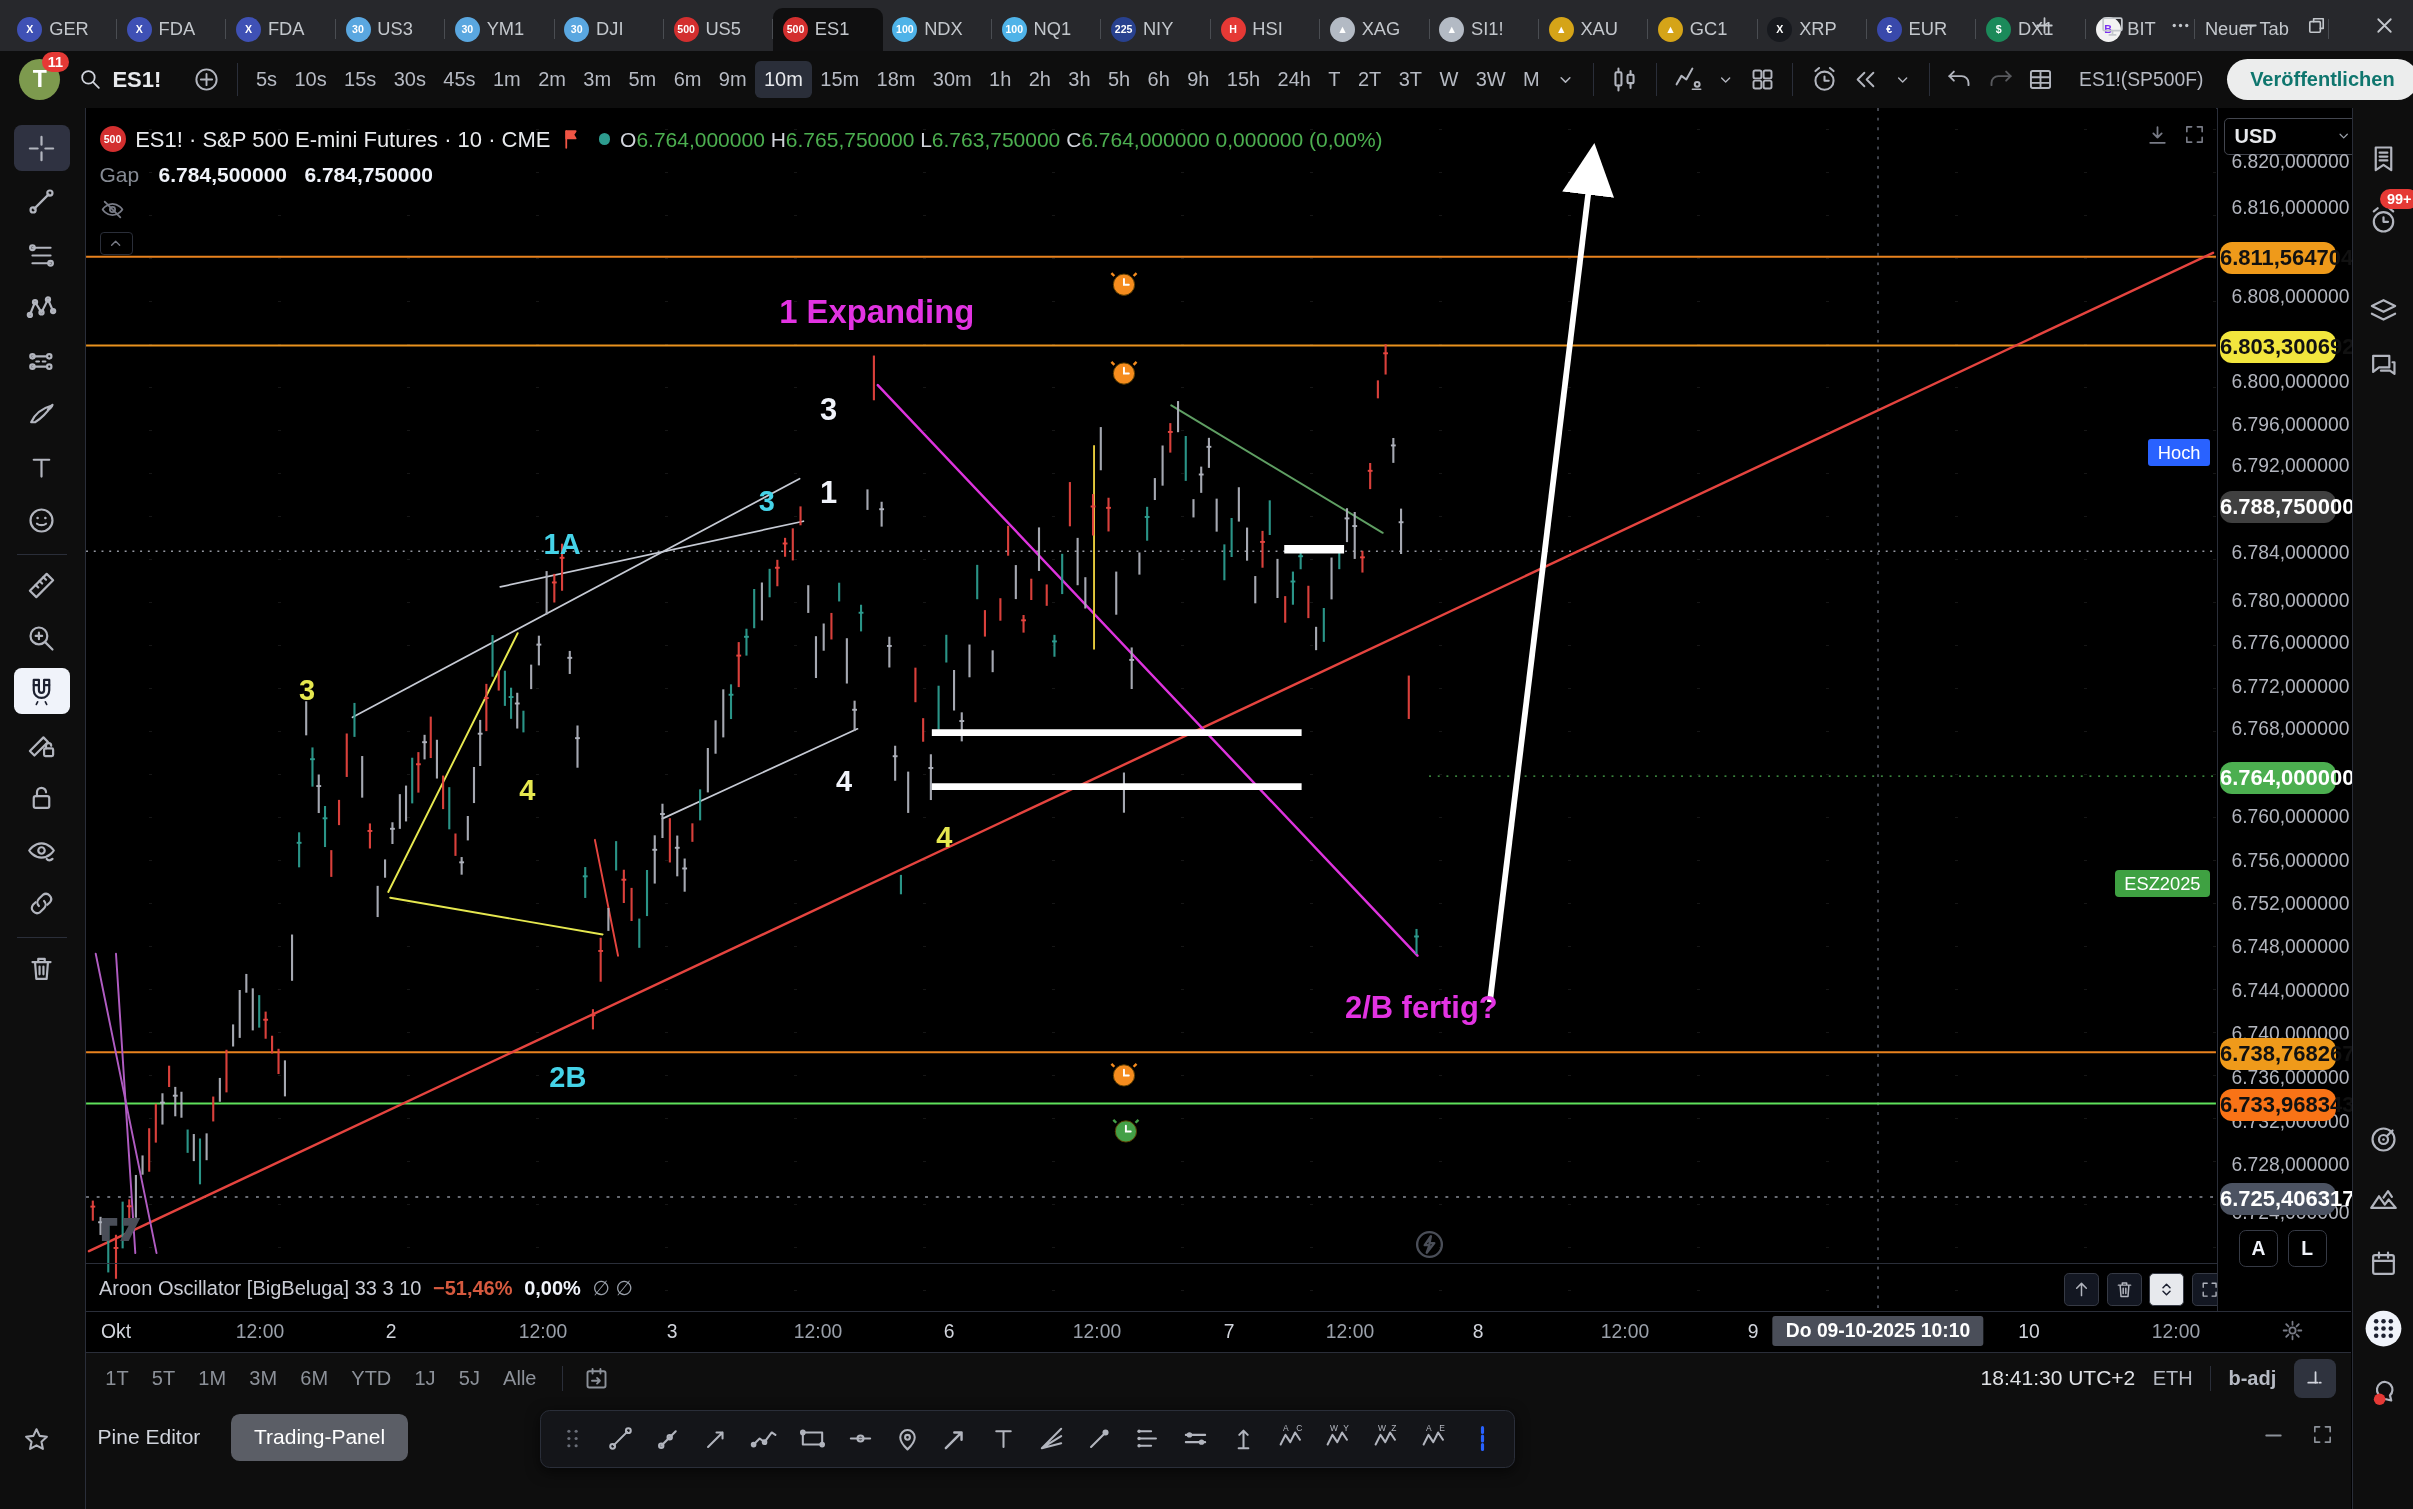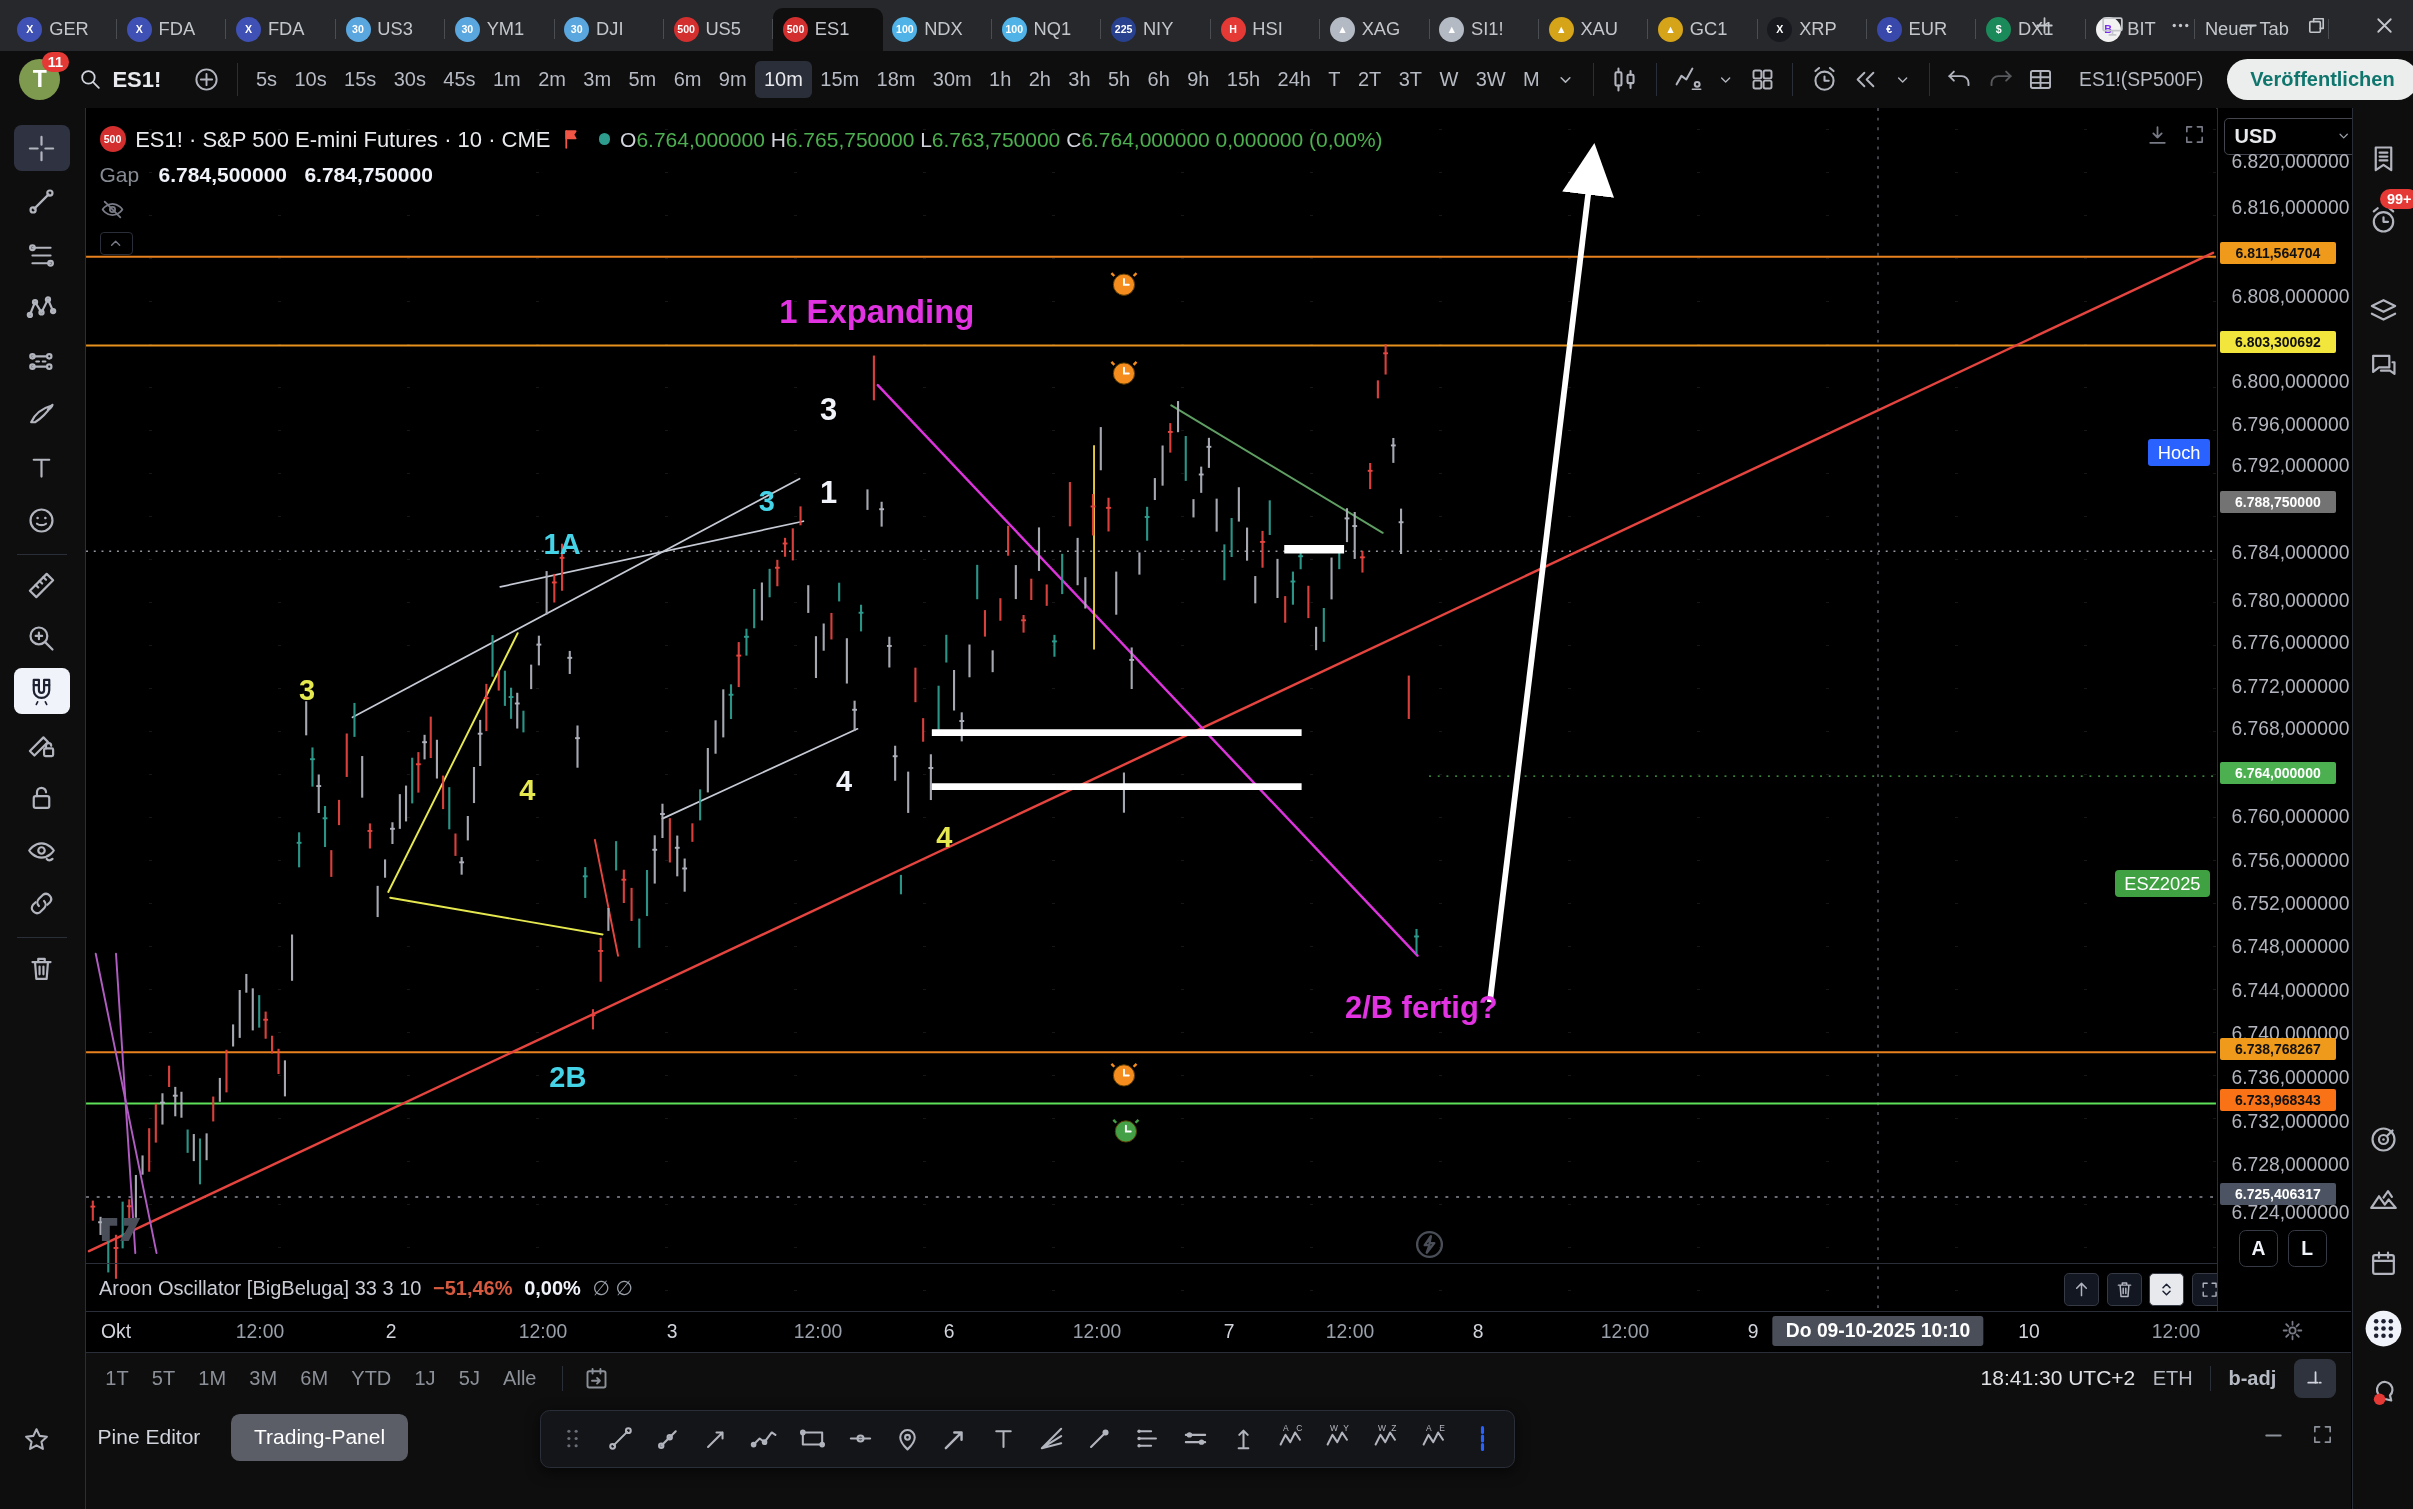--- a/index.html
+++ b/index.html
@@ -66,22 +66,22 @@
   #oscsep{left:86px;top:1263px;width:2265px;height:1px;background:#2a2e39;}
   #osclegend{left:99px;top:1276px;font-size:20px;display:flex;gap:11.6px;align-items:center;}
   #oscbtns{left:2064px;top:1273px;display:flex;gap:7.7px;}
   .oscbtn{width:33px;height:31px;border:1px solid #363a45;border-radius:4.8px;display:flex;align-items:center;justify-content:center;background:#131722;}
   .oscbtn.white{background:#e7e9ed;}
   
   #praxis{left:2217px;top:108px;width:134px;height:1203px;background:#000;border-left:1px solid #2a2e39;}
   #usdbox{left:5.8px;top:9.7px;width:118px;height:35px;border:1px solid #43464f;border-radius:4.8px;
        display:flex;align-items:center;justify-content:space-between;padding:0 9.7px;font-size:20px;font-weight:bold;color:#e8eaed;}
   .ptick{position:absolute;left:13.5px;font-size:19.3px;color:#b2b5be;white-space:nowrap;}
-  .pbadge{position:absolute;left:1.9px;width:116px;text-align:center;font-size:14px;font-weight:bold;
-       border-radius:2px;padding:2.9px 0;white-space:nowrap;}
+  .pbadge{position:absolute;left:1.9px;width:116px;text-align:center;font-size:22px;font-weight:bold;
+       border-radius:12px;padding:2.9px 0;white-space:nowrap;}
   #albtns{left:21px;top:1122px;display:flex;gap:9.7px;}
   .albtn{width:37px;height:35px;border:1px solid #363a45;border-radius:6.8px;display:flex;align-items:center;
        justify-content:center;font-size:19.3px;font-weight:bold;color:#f0f3fa;}
   
   #taxis{left:86px;top:1311px;width:2265px;height:41px;background:#000;border-top:1px solid #2a2e39;}
   .ttick{position:absolute;top:8.7px;font-size:19.3px;color:#9aa0aa;transform:translateX(-50%);white-space:nowrap;}
   .ttick.major{color:#d1d4dc;}
   #tcross{position:absolute;top:3.9px;background:#4a4e59;color:#fff;font-size:19.3px;font-weight:bold;
        border-radius:2.9px;padding:3.9px 13.5px;transform:translateX(-50%);white-space:nowrap;}
   
@@ -928,21 +928,21 @@
         <div class="ptick" style="top: 785px;">6.752,000000</div>
         <div class="ptick" style="top: 828px;">6.748,000000</div>
         <div class="ptick" style="top: 872px;">6.744,000000</div>
         <div class="ptick" style="top: 915px;">6.740,000000</div>
         <div class="ptick" style="top: 959px;">6.736,000000</div>
         <div class="ptick" style="top: 1003px;">6.732,000000</div>
         <div class="ptick" style="top: 1046px;">6.728,000000</div>
         <div class="ptick" style="top: 1094px;">6.724,000000</div>
         <div class="pbadge" style="top: 134px; background: rgb(239, 154, 26); color: rgb(17, 17, 17);">6.811,564704</div>
         <div class="pbadge" style="top: 223px; background: rgb(242, 230, 61); color: rgb(17, 17, 17);">6.803,300692</div>
-        <div class="pbadge" style="top: 383px; background: #737373; color: rgb(255, 255, 255);">6.788,750000</div>
+        <div class="pbadge" style="top: 383px; background: #404040; color: rgb(255, 255, 255);">6.788,750000</div>
         <div class="pbadge" style="top: 654px; background: rgb(76, 175, 80); color: rgb(255, 255, 255);">6.764,000000</div>
         <div class="pbadge" style="top: 930px; background: rgb(239, 154, 26); color: rgb(17, 17, 17);">6.738,768267</div>
         <div class="pbadge" style="top: 981px; background: #f97316; color: rgb(17, 17, 17);">6.733,968343</div>
         <div class="pbadge" style="top: 1075px; background: rgb(76, 83, 98); color: rgb(255, 255, 255);">6.725,406317</div>
       </div>
     <div id="albtns" class="abs">
         <div class="albtn">A</div>
         <div class="albtn">L</div>
       </div>
   </div>

